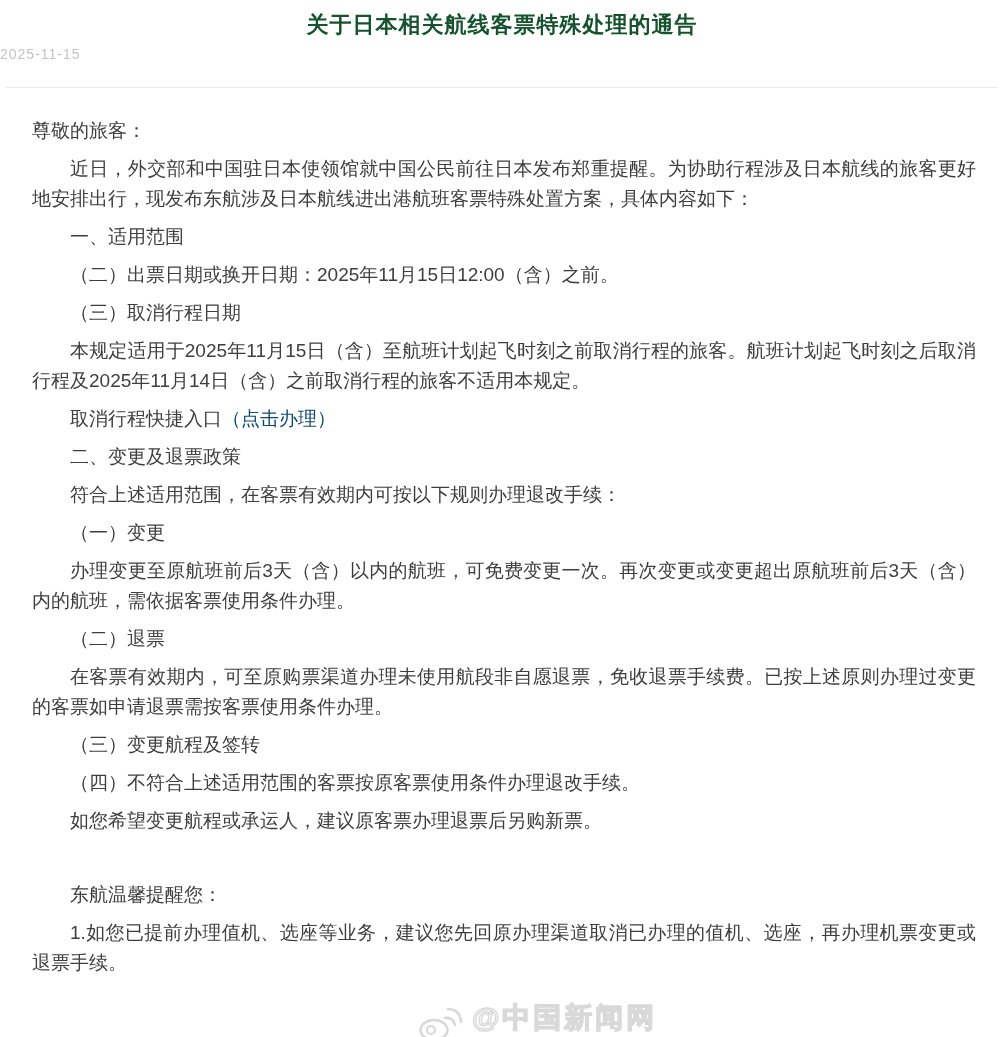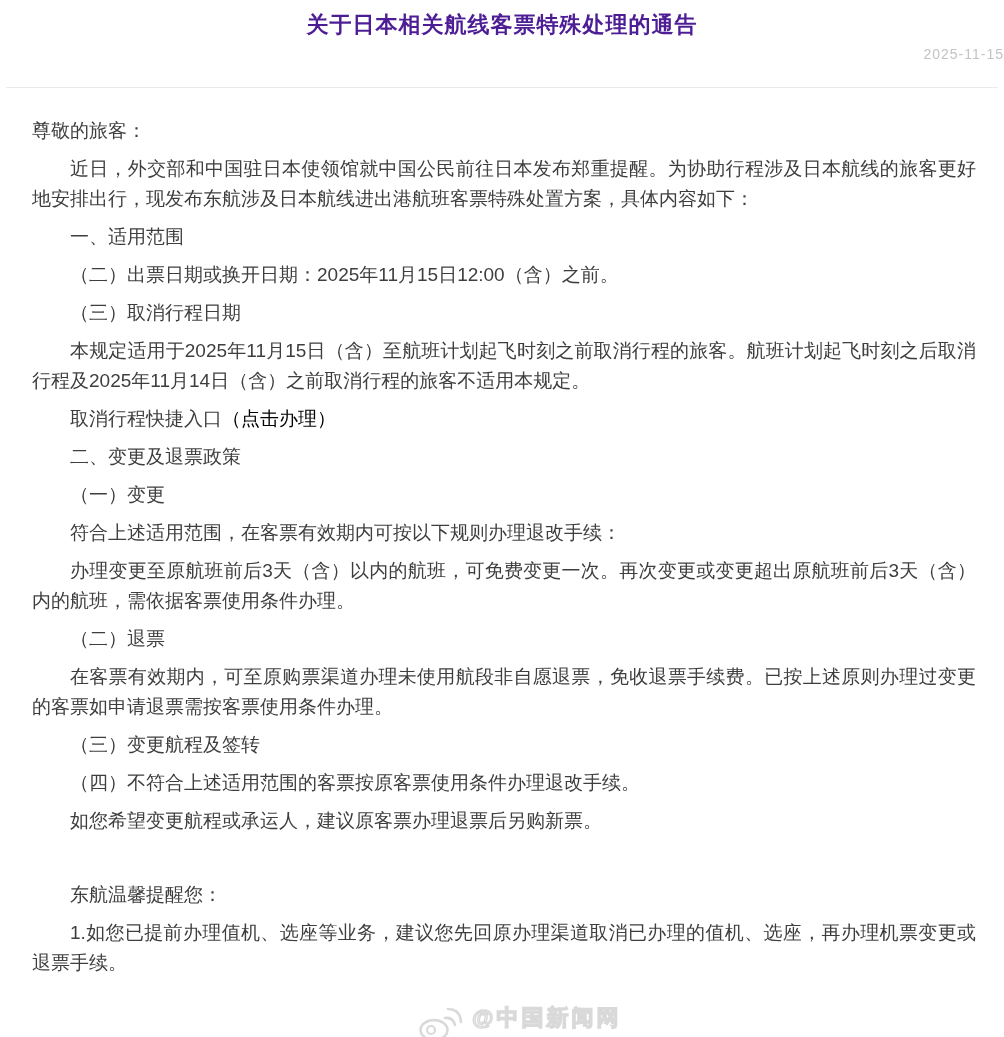--- a/index.html
+++ b/index.html
@@ -14,26 +14,26 @@
     position: relative;
     font-family: "Liberation Sans", "DejaVu Sans", sans-serif;
   }
   .doc-header { padding-top: 10px; }
   .doc-title {
     margin: 0;
     text-align: center;
     font-size: 22px;
     line-height: 30px;
     font-weight: 700;
-    color: #4c1d95;
+    color: #14532d;
     letter-spacing: 1px;
   }
   .doc-date {
     margin-top: 6px;
-    text-align: right;
+    text-align: left;
     font-size: 14px;
     color: #c3c3c3;
     letter-spacing: 1px;
   }
   .doc-divider {
     border: none;
     border-top: 1px solid #eaeaea;
     margin: 25px 6px 0 6px;
     height: 0;
   }
@@ -44,34 +44,34 @@
     color: #3e3e3e;
     text-align: justify;
   }
   .doc-content p {
     margin: 8px;
     text-indent: 2em;
   }
   .doc-content p.noindent { text-indent: 0; }
   .doc-content p.gap { height: 28px; text-indent: 0; }
   a.inline-link {
-    color: #000000;
+    color: #0c4a6e;
     text-decoration: none;
     cursor: pointer;
   }
   .watermark {
     position: absolute;
     left: 418px;
     top: 1000px;
     display: flex;
     align-items: flex-start;
     pointer-events: none;
   }
   .watermark-text {
-    font-size: 22px;
+    font-size: 28px;
     font-weight: 700;
     letter-spacing: 3px;
     color: rgba(255,255,255,0.05);
     -webkit-text-stroke: 1.4px #d9d9d9;
     line-height: 36px;
     margin-left: 8px;
   }
   .weibo-icon { margin-top: 4px; }
 </style>
 </head>
@@ -86,22 +86,22 @@
 
 <div class="doc-content" id="doc-content">
     <p class="noindent">尊敬的旅客：</p>
     <p>近日，外交部和中国驻日本使领馆就中国公民前往日本发布郑重提醒。为协助行程涉及日本航线的旅客更好地安排出行，现发布东航涉及日本航线进出港航班客票特殊处置方案，具体内容如下：</p>
     <p>一、适用范围</p>
     <p>（二）出票日期或换开日期：2025年11月15日12:00（含）之前。</p>
     <p>（三）取消行程日期</p>
     <p>本规定适用于2025年11月15日（含）至航班计划起飞时刻之前取消行程的旅客。航班计划起飞时刻之后取消行程及2025年11月14日（含）之前取消行程的旅客不适用本规定。</p>
     <p><span>取消行程快捷入口</span><a class="inline-link">（点击办理）</a></p>
     <p>二、变更及退票政策</p>
+    <p>符合上述适用范围，在客票有效期内可按以下规则办理退改手续：</p>
     <p>（一）变更</p>
-    <p>符合上述适用范围，在客票有效期内可按以下规则办理退改手续：</p>
     <p>办理变更至原航班前后3天（含）以内的航班，可免费变更一次。再次变更或变更超出原航班前后3天（含）内的航班，需依据客票使用条件办理。</p>
     <p>（二）退票</p>
     <p>在客票有效期内，可至原购票渠道办理未使用航段非自愿退票，免收退票手续费。已按上述原则办理过变更的客票如申请退票需按客票使用条件办理。</p>
     <p>（三）变更航程及签转</p>
     <p>（四）不符合上述适用范围的客票按原客票使用条件办理退改手续。</p>
     <p>如您希望变更航程或承运人，建议原客票办理退票后另购新票。</p>
     <p class="gap"></p>
     <p>东航温馨提醒您：</p>
     <p>1.如您已提前办理值机、选座等业务，建议您先回原办理渠道取消已办理的值机、选座，再办理机票变更或退票手续。</p>
   </div>

